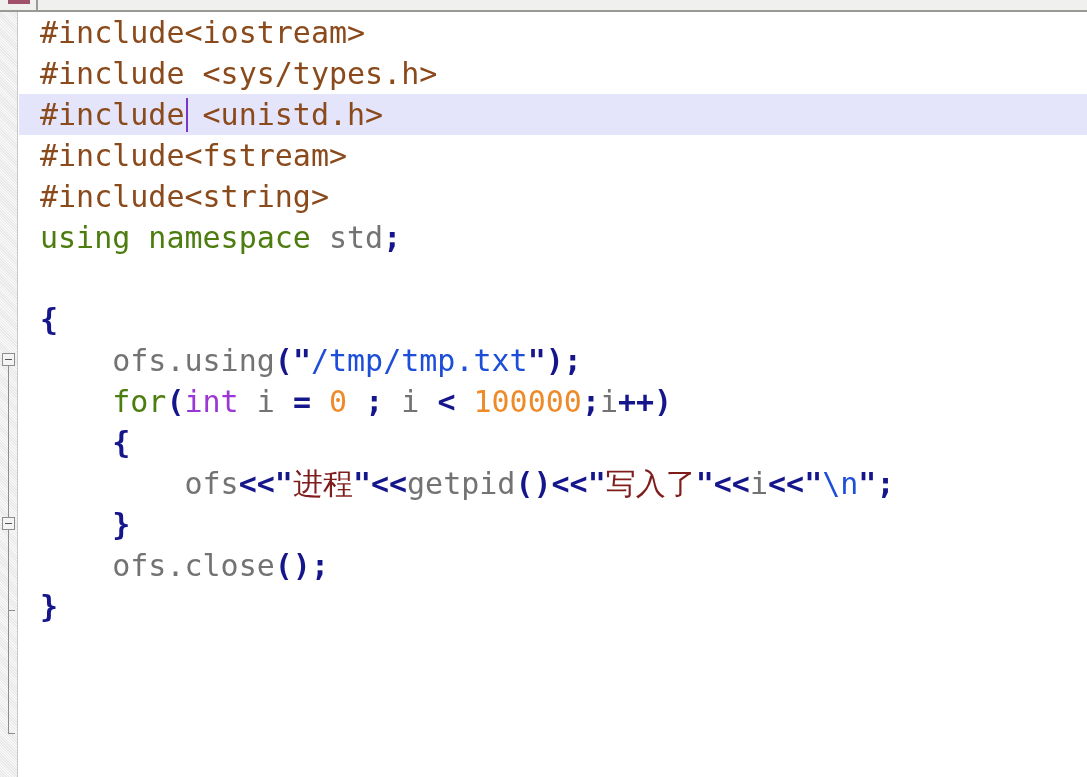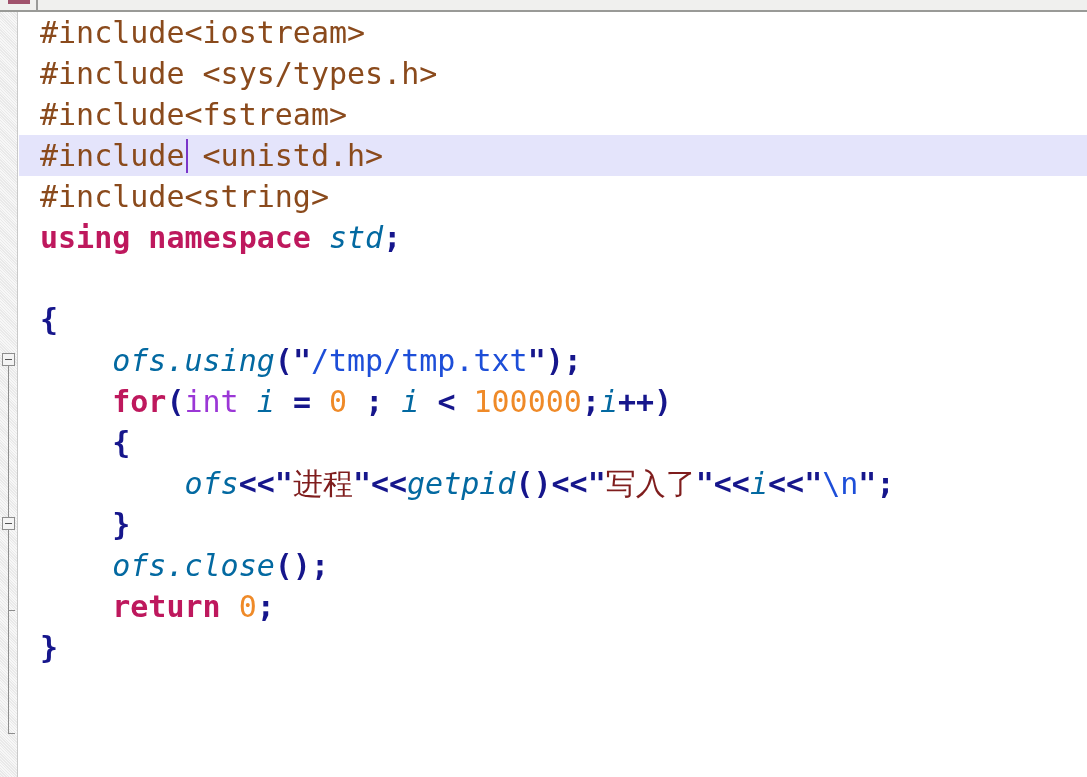--- a/index.html
+++ b/index.html
@@ -122,23 +122,23 @@
   #caret {
     position: absolute;
     width: 2px;
     height: 34px;
     background: #7a35c9;
     top: 4px;
   }
 
   
   .tok-pre      { color: #8a4a1c; }           
-  .tok-kw       { color: #be185d; font-weight: bold; }  
+  .tok-kw       { color: #4d7c0f; font-weight: normal; }  
   .tok-type     { color: #9b37d6; }           
-  .tok-plain    { color: #0369a1; font-style: italic; }
+  .tok-plain    { color: #737373; }
   .tok-punct    { color: #16168c; font-weight: bold; }  
   .tok-num      { color: #ef8a28; }           
   .tok-str      { color: #1d4ed8; }           
   .tok-strq     { color: #16168c; font-weight: bold; }  
   .tok-cjk      { color: #7f1d1d; font-family: "DejaVu Sans", sans-serif; }
 </style>
 </head>
 <body>
 
 <div id="toolbar-strip">
@@ -153,29 +153,28 @@
       <div class="fold-line" style="top: 354px; height: 367px;"></div>
       <div class="fold-tick" style="top: 721px;"></div>
       <div class="fold-box" style="top: 505px;"></div>
       <div class="fold-line" style="top: 518px; height: 80px;"></div>
       <div class="fold-tick" style="top: 598px;"></div>
     </div>
 
   <div id="code">
       <div class="line"><span><span class="tok-pre">#include&lt;iostream&gt;</span></span></div>
       <div class="line"><span><span class="tok-pre">#include &lt;sys/types.h&gt;</span></span></div>
+      <div class="line current"><span><span class="tok-pre">#include &lt;unistd.h&gt;</span></span><div id="caret" style="left: 167.45px;"></div></div>
       <div class="line"><span><span class="tok-pre">#include&lt;fstream&gt;</span></span></div>
-      <div class="line current"><span><span class="tok-pre">#include &lt;unistd.h&gt;</span></span><div id="caret" style="left: 167.45px;"></div></div>
       <div class="line"><span><span class="tok-pre">#include&lt;string&gt;</span></span></div>
       <div class="line"><span><span class="tok-kw">using namespace</span><span class="tok-plain"> std</span><span class="tok-punct">;</span></span></div>
       <div class="line"><span></span></div>
       <div class="line"><span><span class="tok-punct">{</span></span></div>
       <div class="line"><span><span>    </span><span class="tok-plain">ofs.using</span><span class="tok-punct">(</span><span class="tok-strq">"</span><span class="tok-str">/tmp/tmp.txt</span><span class="tok-strq">"</span><span class="tok-punct">);</span></span></div>
       <div class="line"><span><span>    </span><span class="tok-kw">for</span><span class="tok-punct">(</span><span class="tok-type">int</span><span class="tok-plain"> i </span><span class="tok-punct">=</span><span class="tok-plain"> </span><span class="tok-num">0</span><span class="tok-plain"> </span><span class="tok-punct">;</span><span class="tok-plain"> i </span><span class="tok-punct">&lt;</span><span class="tok-plain"> </span><span class="tok-num">100000</span><span class="tok-punct">;</span><span class="tok-plain">i</span><span class="tok-punct">++)</span></span></div>
       <div class="line"><span><span>    </span><span class="tok-punct">{</span></span></div>
       <div class="line"><span><span>        </span><span class="tok-plain">ofs</span><span class="tok-punct">&lt;&lt;</span><span class="tok-strq">"</span><span class="tok-cjk">进程</span><span class="tok-strq">"</span><span class="tok-punct">&lt;&lt;</span><span class="tok-plain">getpid</span><span class="tok-punct">()</span><span class="tok-punct">&lt;&lt;</span><span class="tok-strq">"</span><span class="tok-cjk">写入了</span><span class="tok-strq">"</span><span class="tok-punct">&lt;&lt;</span><span class="tok-plain">i</span><span class="tok-punct">&lt;&lt;</span><span class="tok-strq">"</span><span class="tok-str">\n</span><span class="tok-strq">"</span><span class="tok-punct">;</span></span></div>
       <div class="line"><span><span>    </span><span class="tok-punct">}</span></span></div>
       <div class="line"><span><span>    </span><span class="tok-plain">ofs.close</span><span class="tok-punct">();</span></span></div>
-      <div class="line"><span><span>    </span><span class="tok-kw">return</span><span class="tok-plain"> </span><span class="tok-num">0</span><span class="tok-punct">;</span></span></div>
       <div class="line"><span><span class="tok-punct">}</span></span></div>
     </div>
 
 </div>
 
 </body></html>

